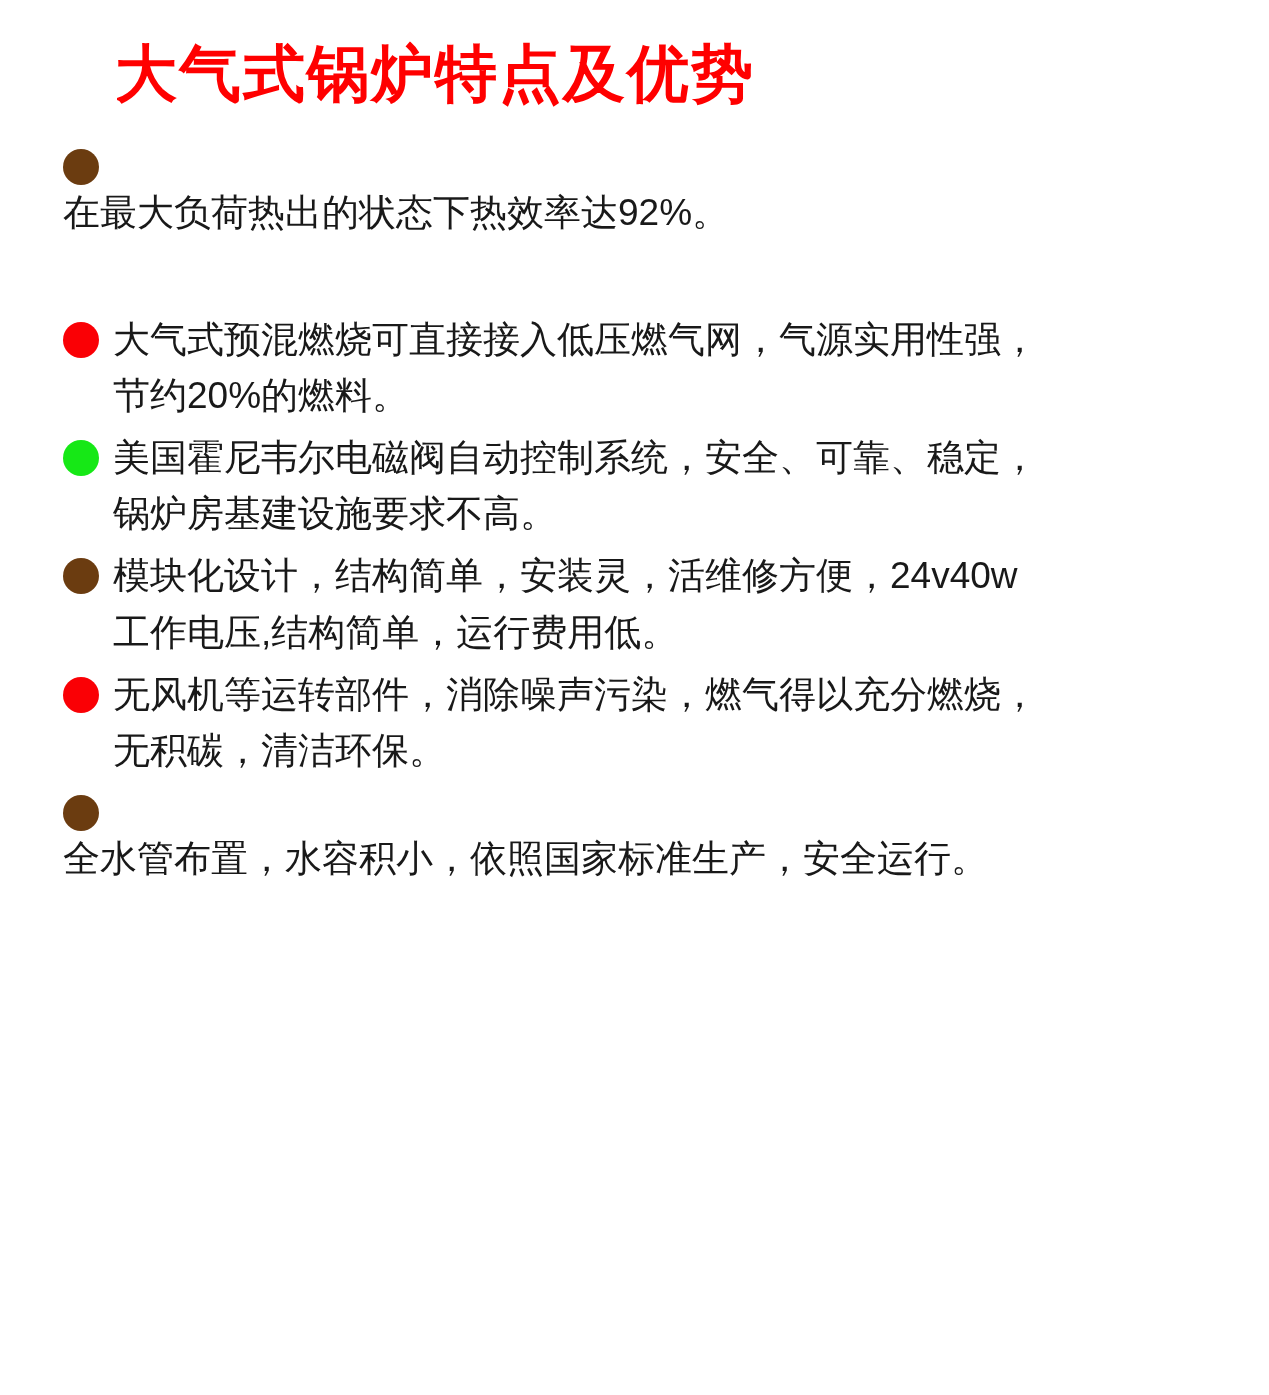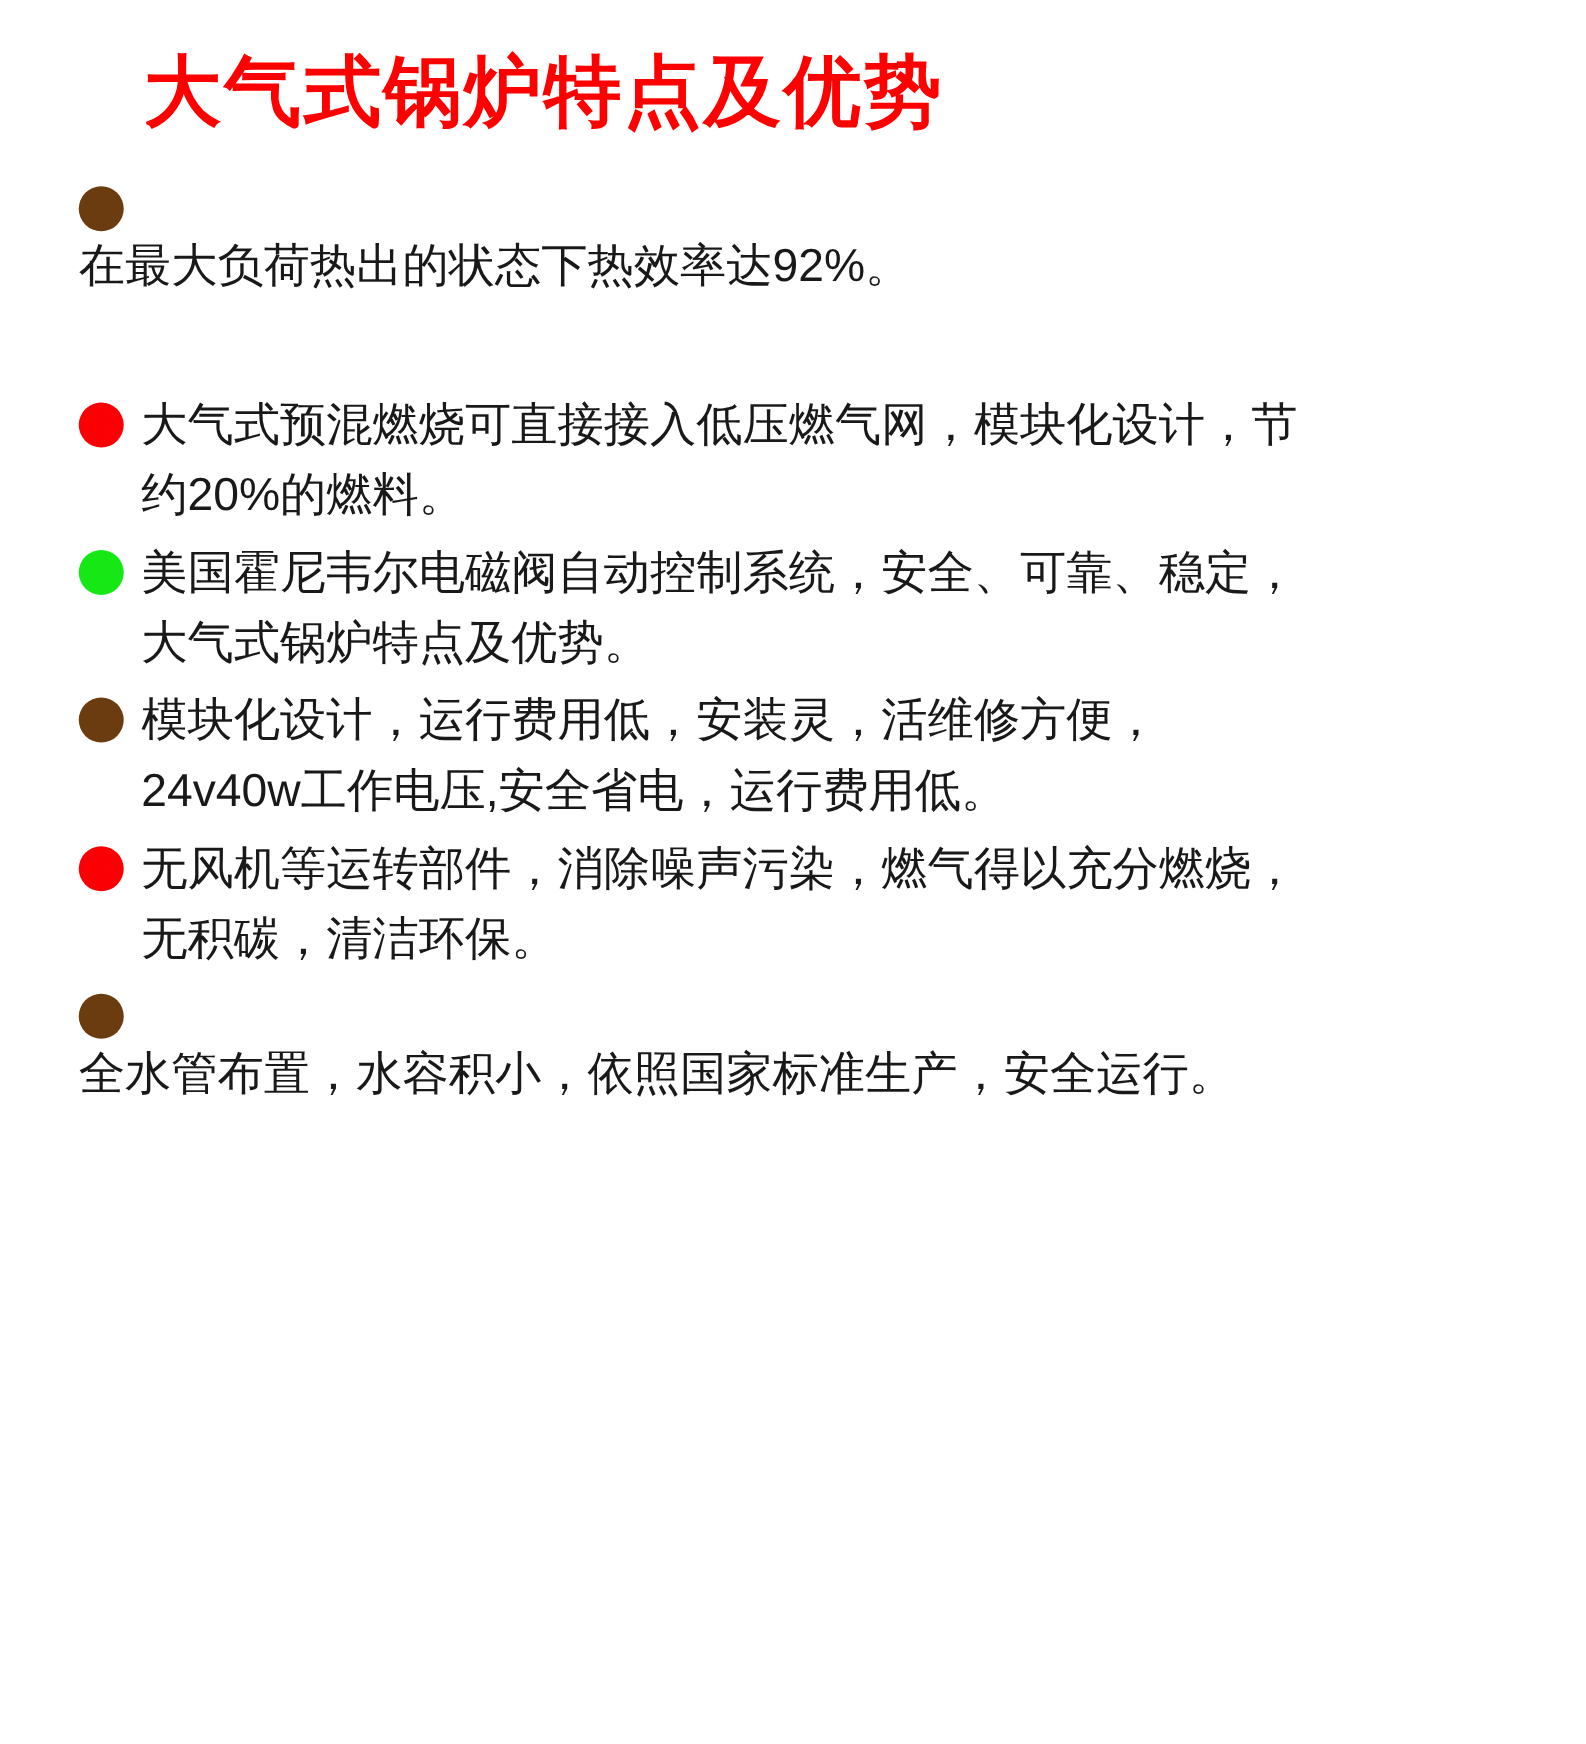--- a/index.html
+++ b/index.html
@@ -70,29 +70,29 @@
 
 <div class="page">
   <h1 class="title">大气式锅炉特点及优势</h1>
   <ul class="bullet-list">
     <li class="bullet-item gap-after">
       <span class="dot brown"></span>
       <span class="bullet-text">在最大负荷热出的状态下热效率达92%。</span>
     </li>
     <li class="bullet-item">
       <span class="dot red"></span>
-      <span class="bullet-text">大气式预混燃烧可直接接入低压燃气网，模块化设计，节约20%的燃料。</span>
+      <span class="bullet-text">大气式预混燃烧可直接接入低压燃气网，气源实用性强，节约20%的燃料。</span>
     </li>
     <li class="bullet-item">
       <span class="dot green"></span>
-      <span class="bullet-text">美国霍尼韦尔电磁阀自动控制系统，安全、可靠、稳定，大气式锅炉特点及优势。</span>
+      <span class="bullet-text">美国霍尼韦尔电磁阀自动控制系统，安全、可靠、稳定，锅炉房基建设施要求不高。</span>
     </li>
     <li class="bullet-item">
       <span class="dot brown"></span>
-      <span class="bullet-text">模块化设计，运行费用低，安装灵，活维修方便，24v40w工作电压,安全省电，运行费用低。</span>
+      <span class="bullet-text">模块化设计，结构简单，安装灵，活维修方便，24v40w工作电压,结构简单，运行费用低。</span>
     </li>
     <li class="bullet-item">
       <span class="dot red"></span>
       <span class="bullet-text">无风机等运转部件，消除噪声污染，燃气得以充分燃烧，无积碳，清洁环保。</span>
     </li>
     <li class="bullet-item gap-after">
       <span class="dot brown"></span>
       <span class="bullet-text">全水管布置，水容积小，依照国家标准生产，安全运行。</span>
     </li>
   </ul>

